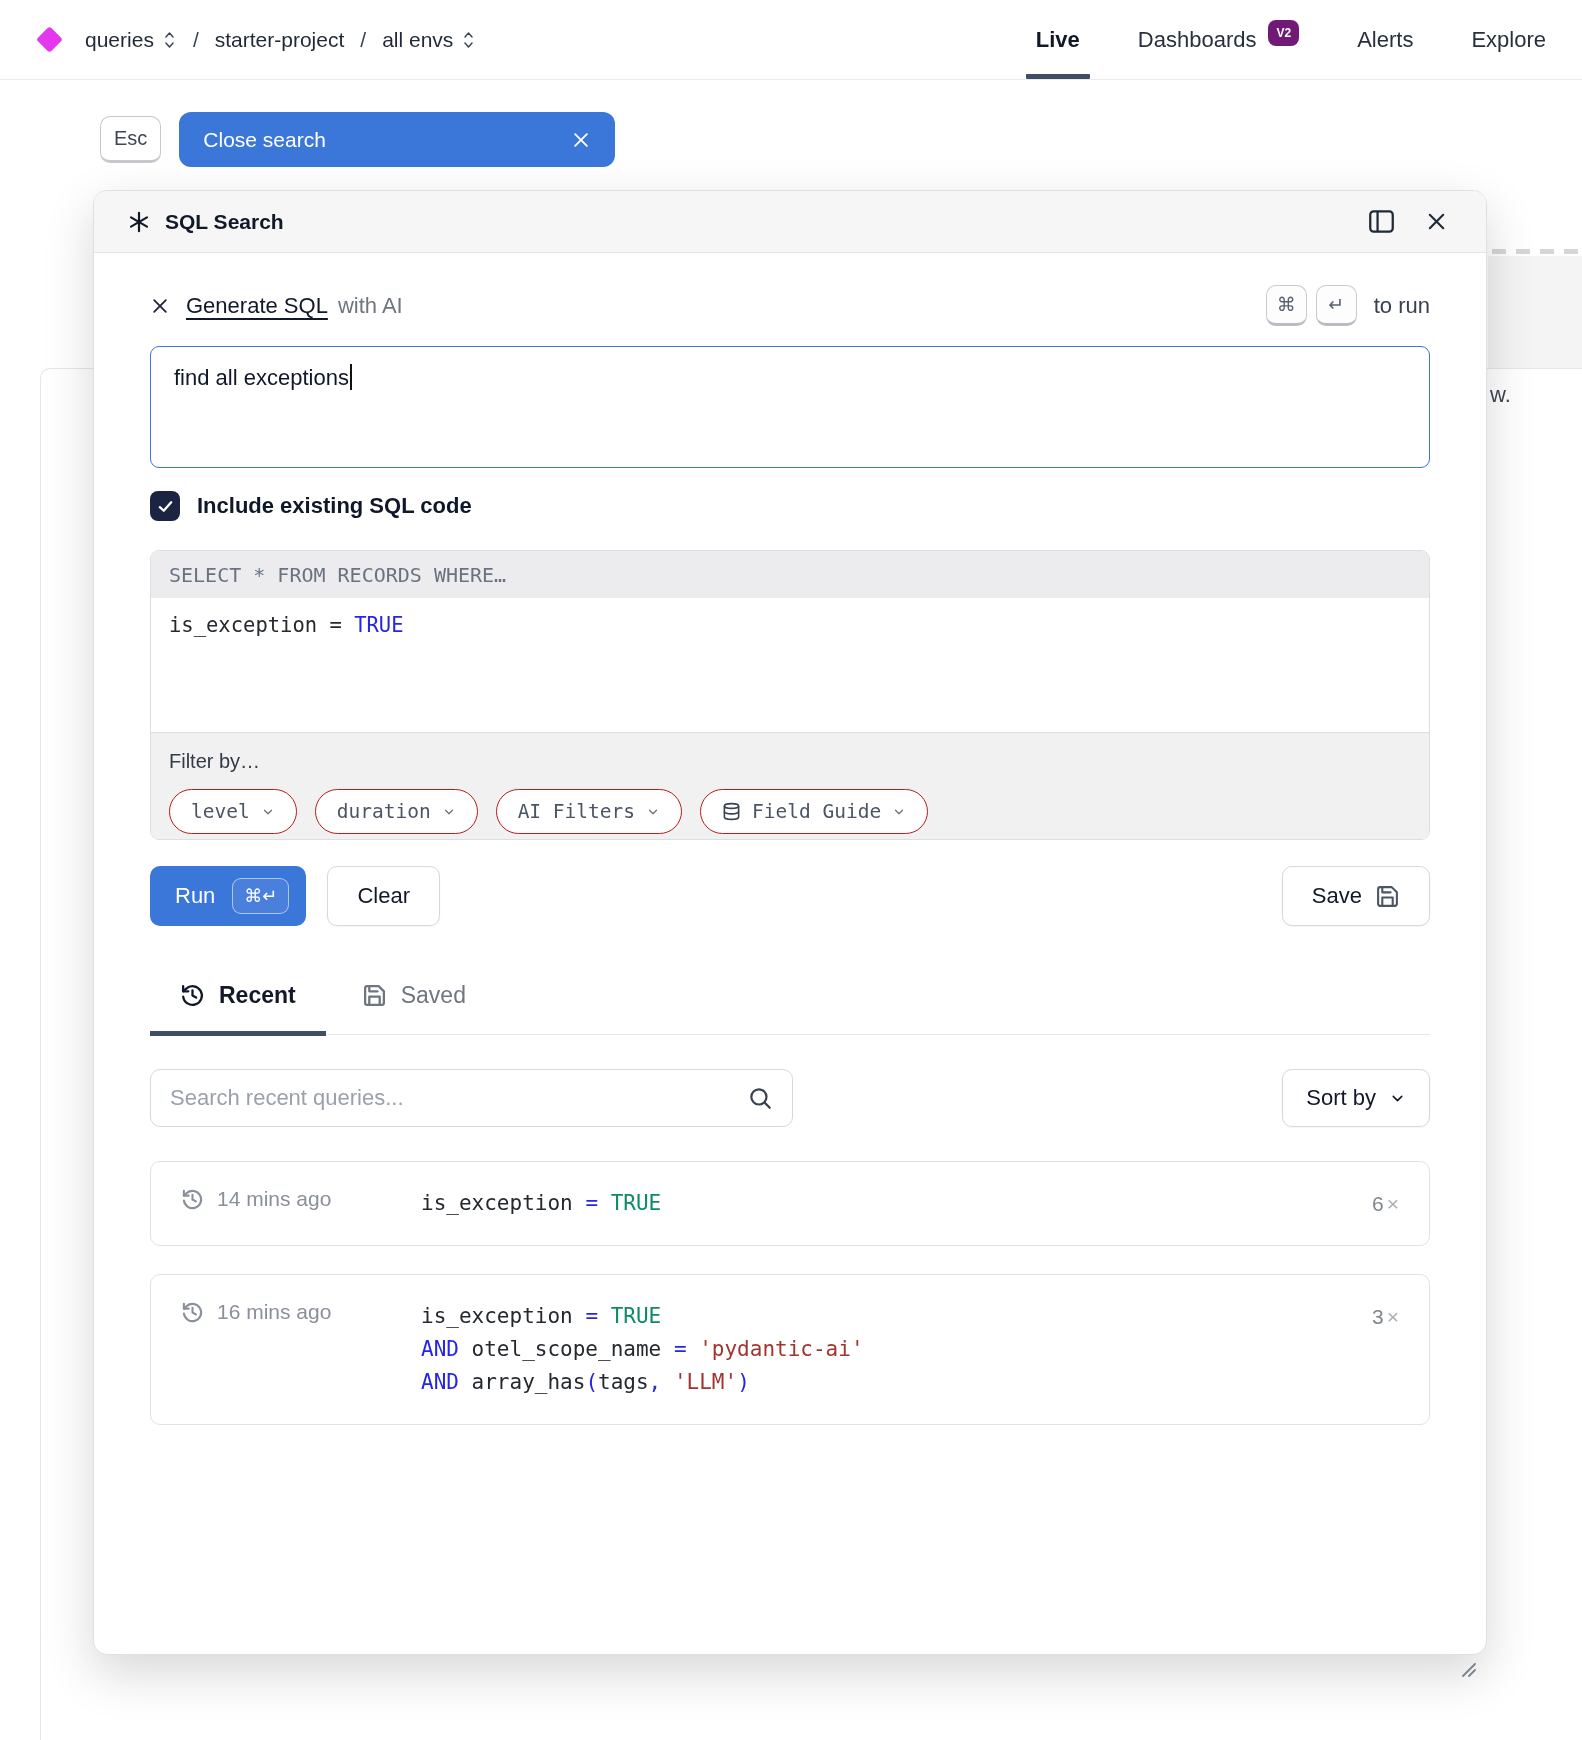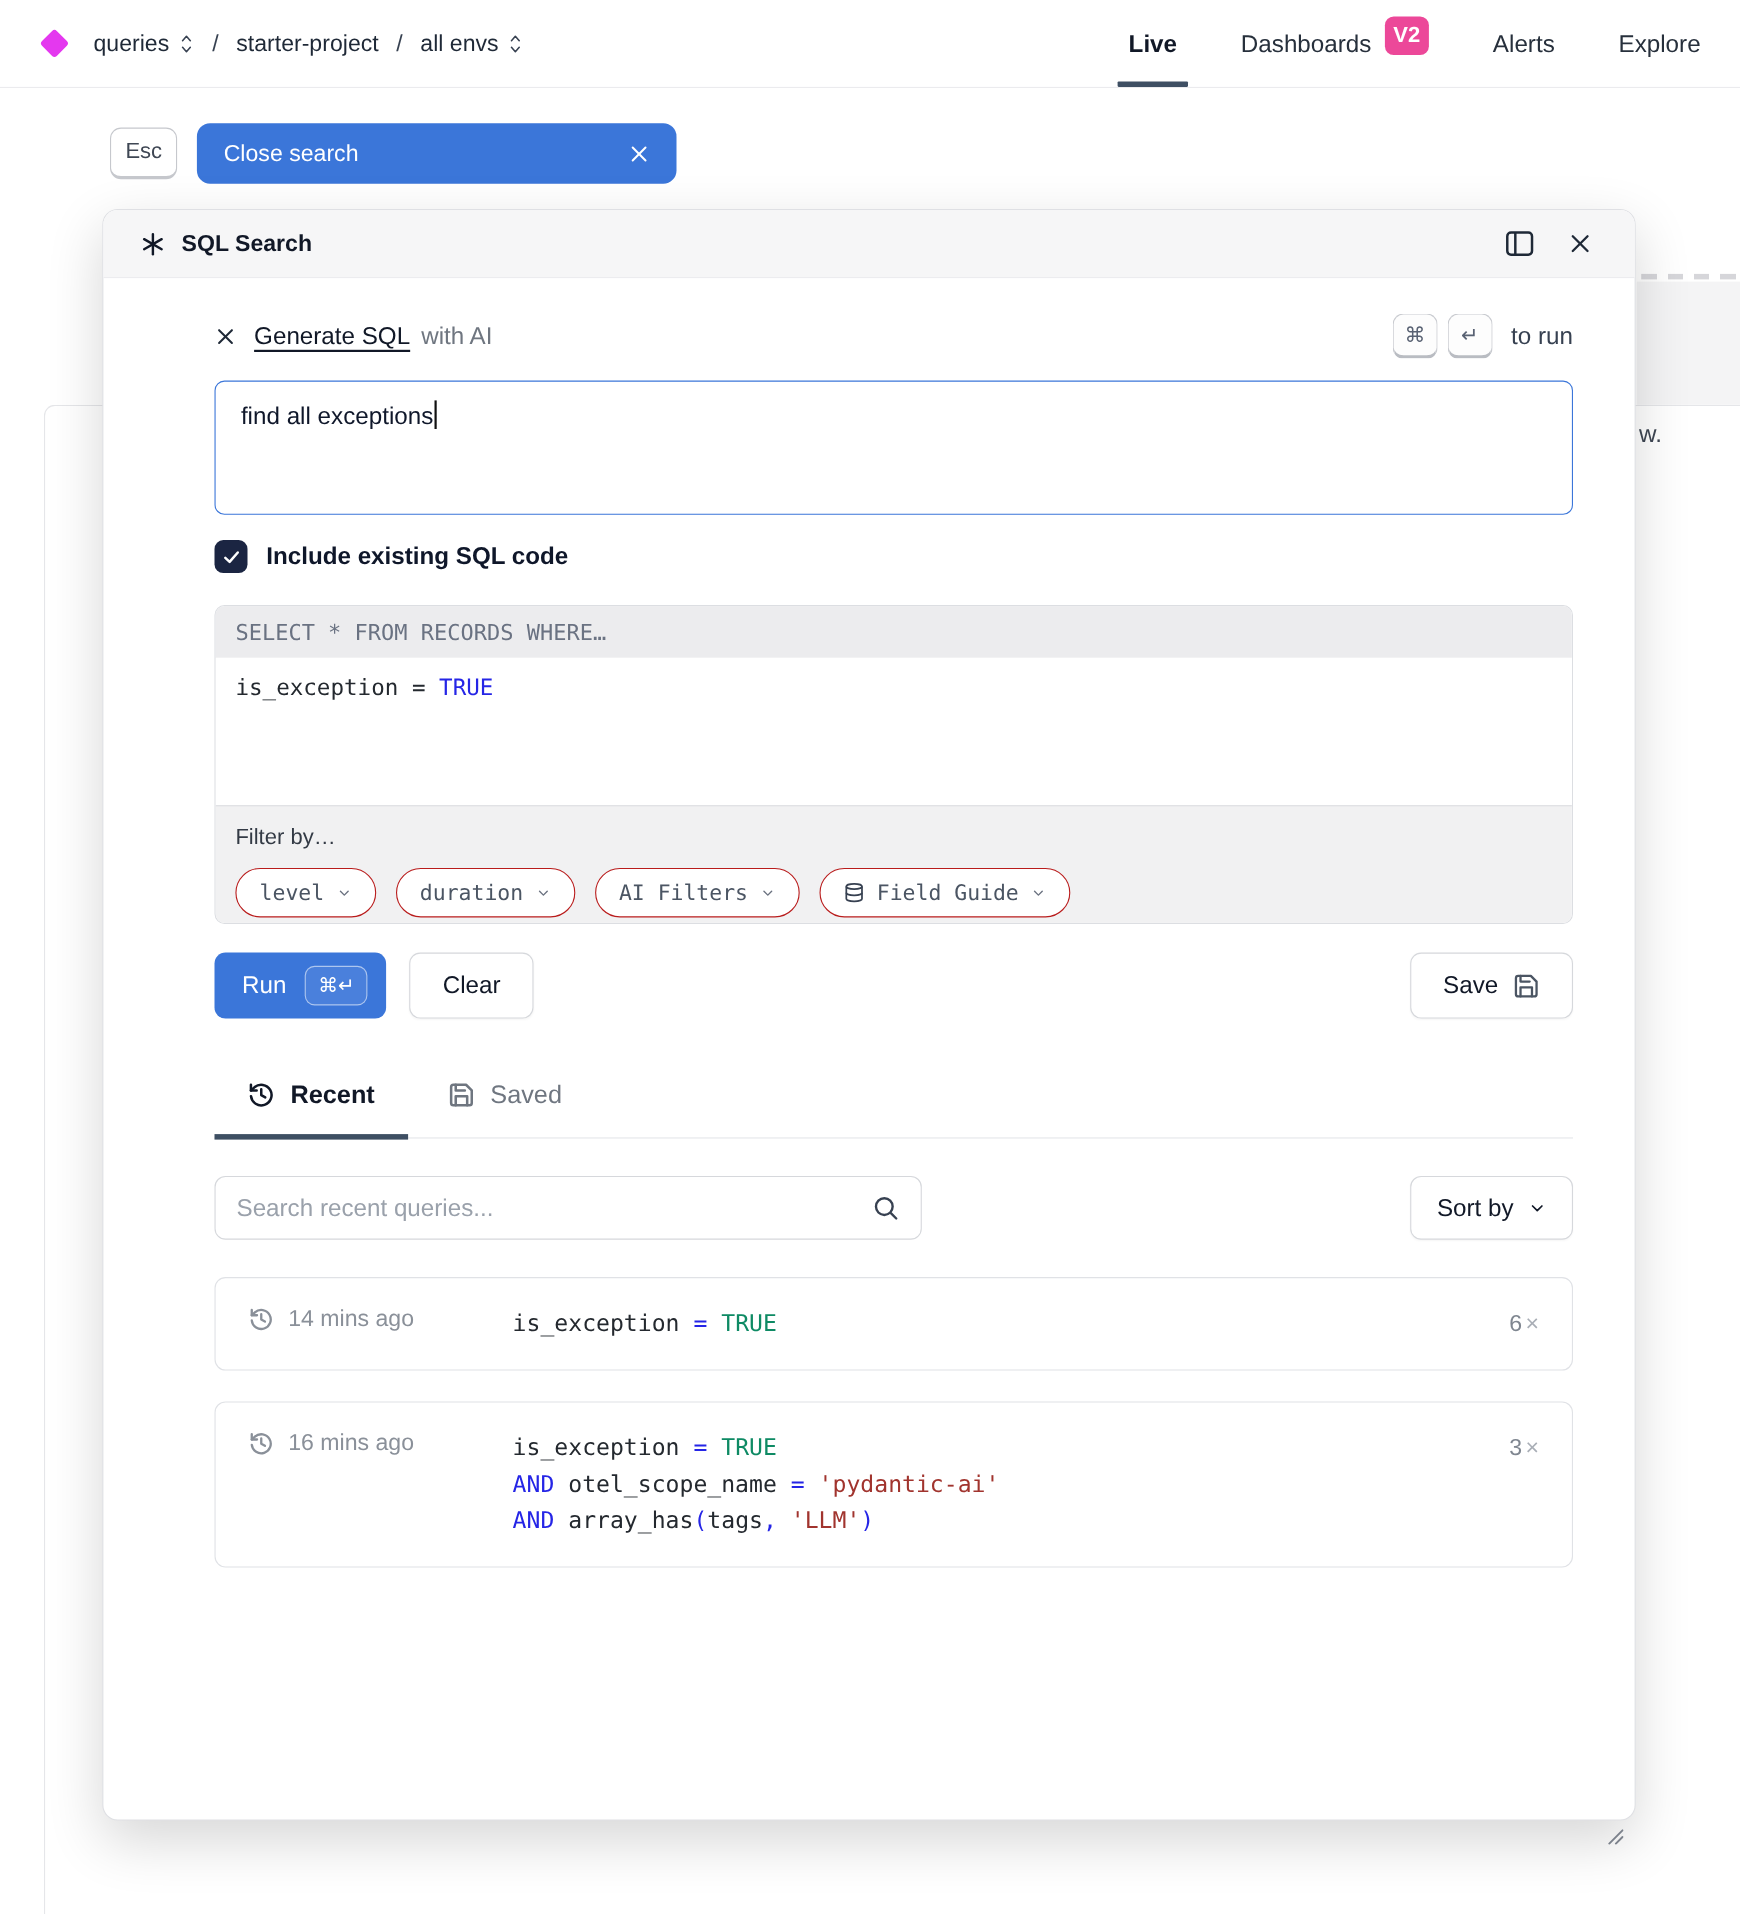--- a/index.html
+++ b/index.html
@@ -26,39 +26,39 @@
     display:flex; align-items:center; padding:0 36px; z-index:5;}
   .logo{width:19px; height:19px; background:var(--magenta); transform:rotate(45deg); border-radius:3px; margin:0 26px 0 4px; flex:none;}
   .crumbs{display:flex; align-items:center; gap:16px; font-size:21px; color:#1f2937;}
   .crumb{display:flex; align-items:center; gap:8px; cursor:pointer;}
   .crumb-sep{color:#374151;}
   .updown{width:15px; height:20px; stroke:#374151; fill:none; stroke-width:2.4; stroke-linecap:round; stroke-linejoin:round;}
   .nav{margin-left:auto; display:flex; align-items:stretch; gap:58px; height:100%;}
   .nav-item{display:flex; align-items:center; font-size:22px; color:#27303c; position:relative; cursor:pointer;}
   .nav-item.active{font-weight:600; color:#111827;}
   .nav-item.active::after{content:''; position:absolute; left:-10px; right:-10px; bottom:0; height:5px; background:var(--tab-underline); border-radius:1px;}
-  .v2-badge{background:#ec4899; color:#fff; font-size:20px; font-weight:600; border-radius:8px; padding:6px 8px; margin-left:12px; position:relative; top:-7px;}
+  .v2-badge{background:#701a75; color:#fff; font-size:12px; font-weight:600; border-radius:8px; padding:6px 8px; margin-left:12px; position:relative; top:-7px;}
 
   
   .close-bar{position:absolute; top:112px; left:100px; display:flex; align-items:center; gap:18px; z-index:6;}
   .esc-key{background:#fff; border:1px solid #c6c8cd; border-bottom-width:3px; border-radius:10px;
     padding:10px 13px; font-size:20px; color:#3f4754;}
   .close-btn{width:436px; height:55px; background:var(--accent-blue); border-radius:12px; color:#fff;
     display:flex; align-items:center; justify-content:space-between; padding:0 24px; font-size:21px; cursor:pointer; border:none;}
   .icon-x{stroke:currentColor; fill:none; stroke-width:2.2; stroke-linecap:round;}
 
   
   .modal{position:absolute; left:93px; top:190px; width:1394px; height:1465px; background:#fff;
     border:1px solid #dfe0e4; border-radius:14px; box-shadow:0 18px 50px rgba(0,0,0,.16); z-index:10;}
   .modal-header{height:62px; background:#f6f6f7; border-bottom:1px solid #e4e4e8; border-radius:13px 13px 0 0;
     display:flex; align-items:center; padding:0 38px 0 34px;}
   .modal-title{display:flex; align-items:center; gap:15px; font-size:21px; font-weight:600; color:#111827;}
   .hdr-icons{margin-left:auto; display:flex; align-items:center; gap:30px;}
   .hdr-icons svg{cursor:pointer;}
-  .modal-body{padding:0 56px; position:relative; height:calc(100% - 62px);margin-left:45px;}
+  .modal-body{padding:0 56px; position:relative; height:calc(100% - 62px);}
 
   .gen-row{margin-top:32px; display:flex; align-items:center;}
   .gen-link{font-size:22px; font-weight:500; color:#111827; text-decoration:underline; text-underline-offset:5px; margin-left:16px; cursor:pointer;}
   .gen-suffix{font-size:22px; color:#6f7680; margin-left:10px;}
   .gen-right{margin-left:auto; display:flex; align-items:center; gap:9px;}
   .keycap{min-width:41px; height:41px; background:#fdfdfd; border:1px solid #c9cbd0; border-bottom:3px solid #b9bcc2;
     border-radius:10px; display:flex; align-items:center; justify-content:center; font-size:19px; color:#596273; padding:0 8px;}
   .to-run{font-size:22px; color:#374151; margin-left:8px;}
 
   .prompt{margin-top:20px; height:122px; border:1.6px solid var(--accent-blue); border-radius:9px;

